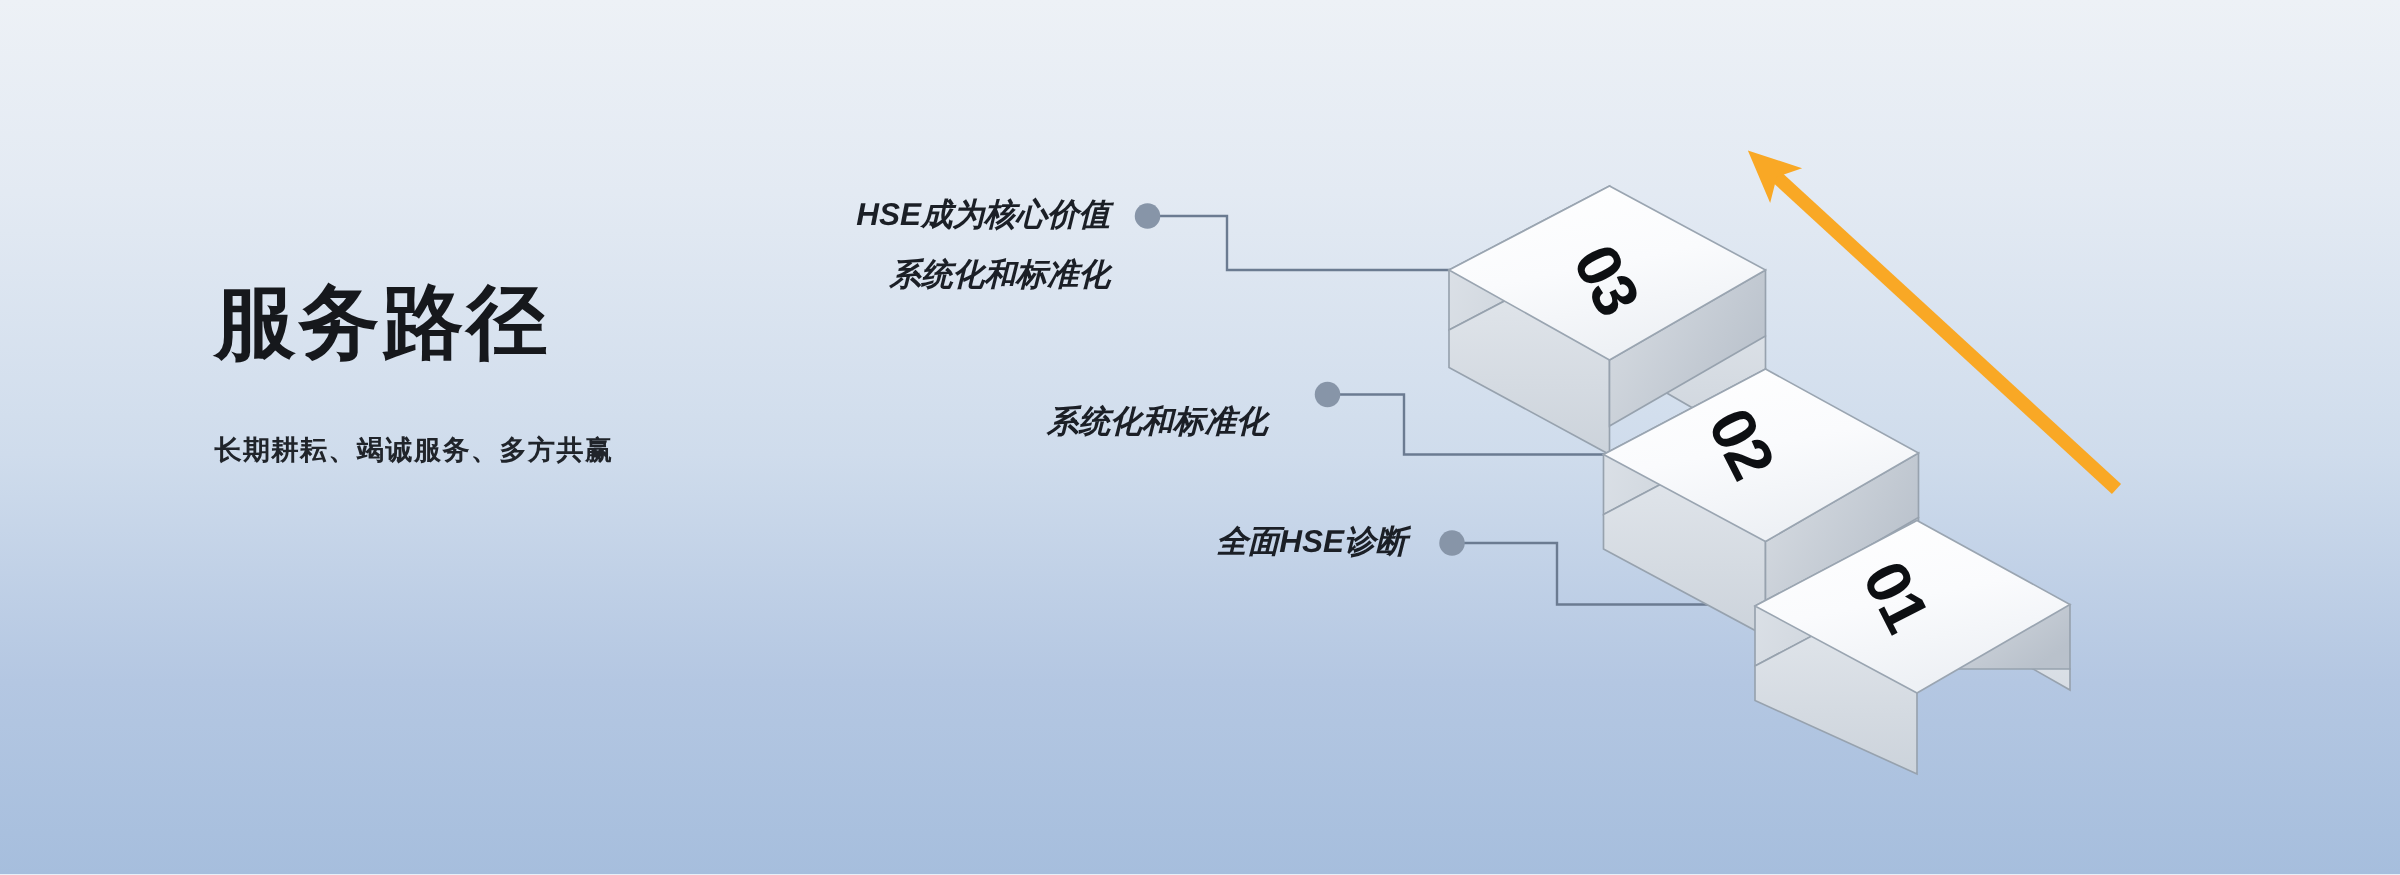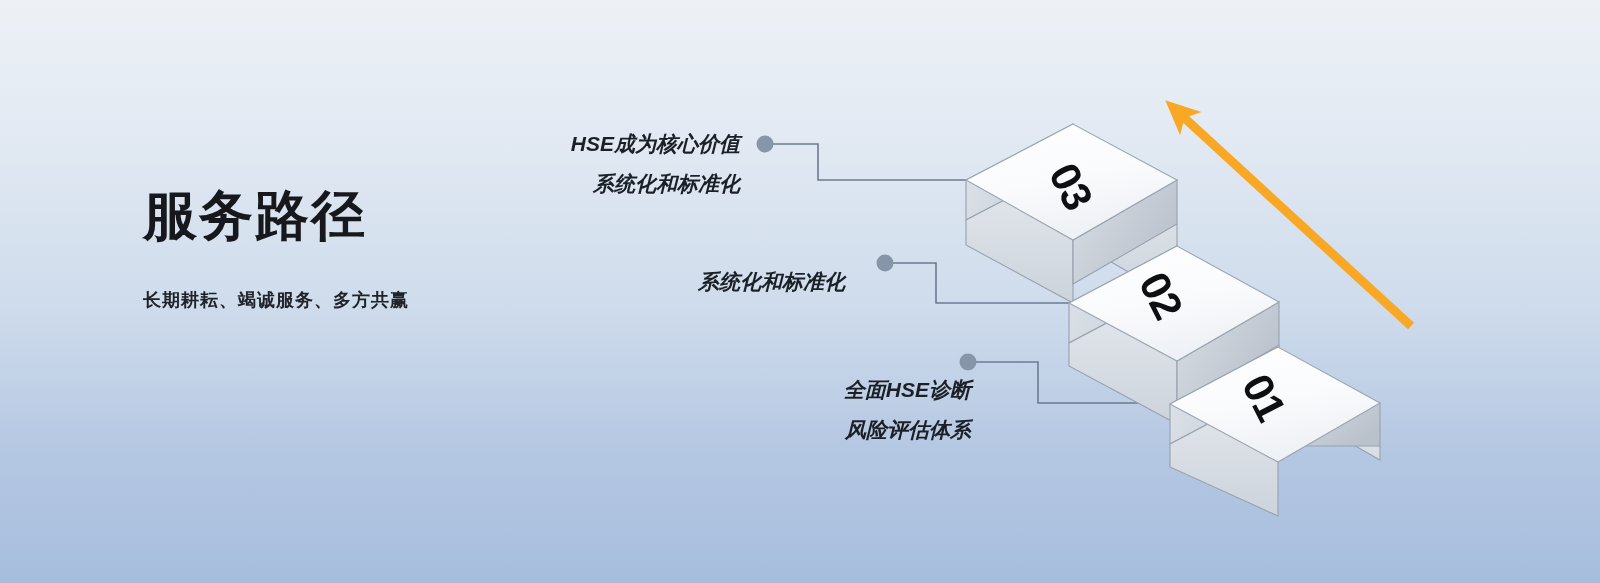--- a/index.html
+++ b/index.html
@@ -69,21 +69,21 @@
     color: #1b1f26;
     line-height: 1;
     display: block;
     font-style: italic;
   }
   .callout .line2 {
     margin-top: 19px;
   }
   #callout-03 { left: 410px; top: 133px; width: 330px; }
   #callout-02 { left: 530px; top: 252px; width: 315px; }
-  #callout-01 { left: 668px; top: 351px; width: 303px; margin-top: 28px; }
+  #callout-01 { left: 635px; top: 351px; width: 303px; }
 </style>
 </head>
 <body>
 
 <div id="slide">
 
   <div id="text-block">
     <h1 id="page-title">服务路径</h1>
     <p id="page-subtitle">长期耕耘、竭诚服务、多方共赢</p>
   </div>
@@ -161,16 +161,15 @@
     <span class="line1">HSE成为核心价值</span>
     <span class="line2">系统化和标准化</span>
   </div>
 
   <div class="callout" id="callout-02">
     <span class="line2">系统化和标准化</span>
   </div>
 
   <div class="callout" id="callout-01">
     <span class="line1">全面HSE诊断</span>
-    <span class="line2">风险评估体系</span>
   </div>
 
 </div>
 
 </body></html>

